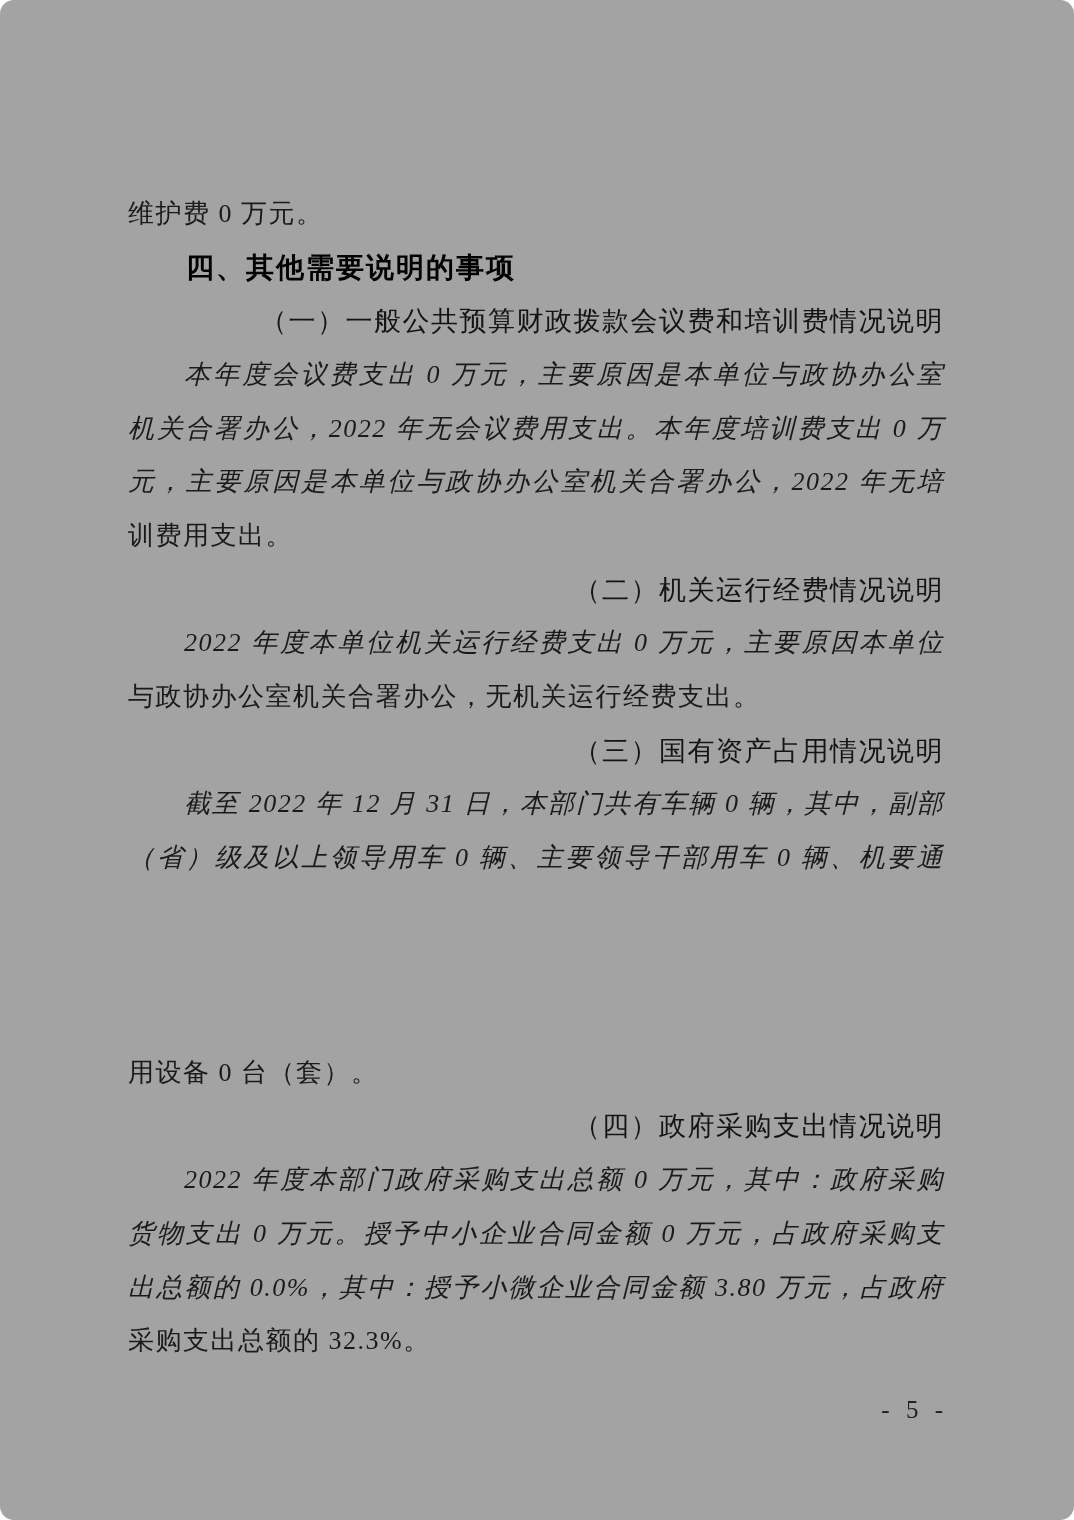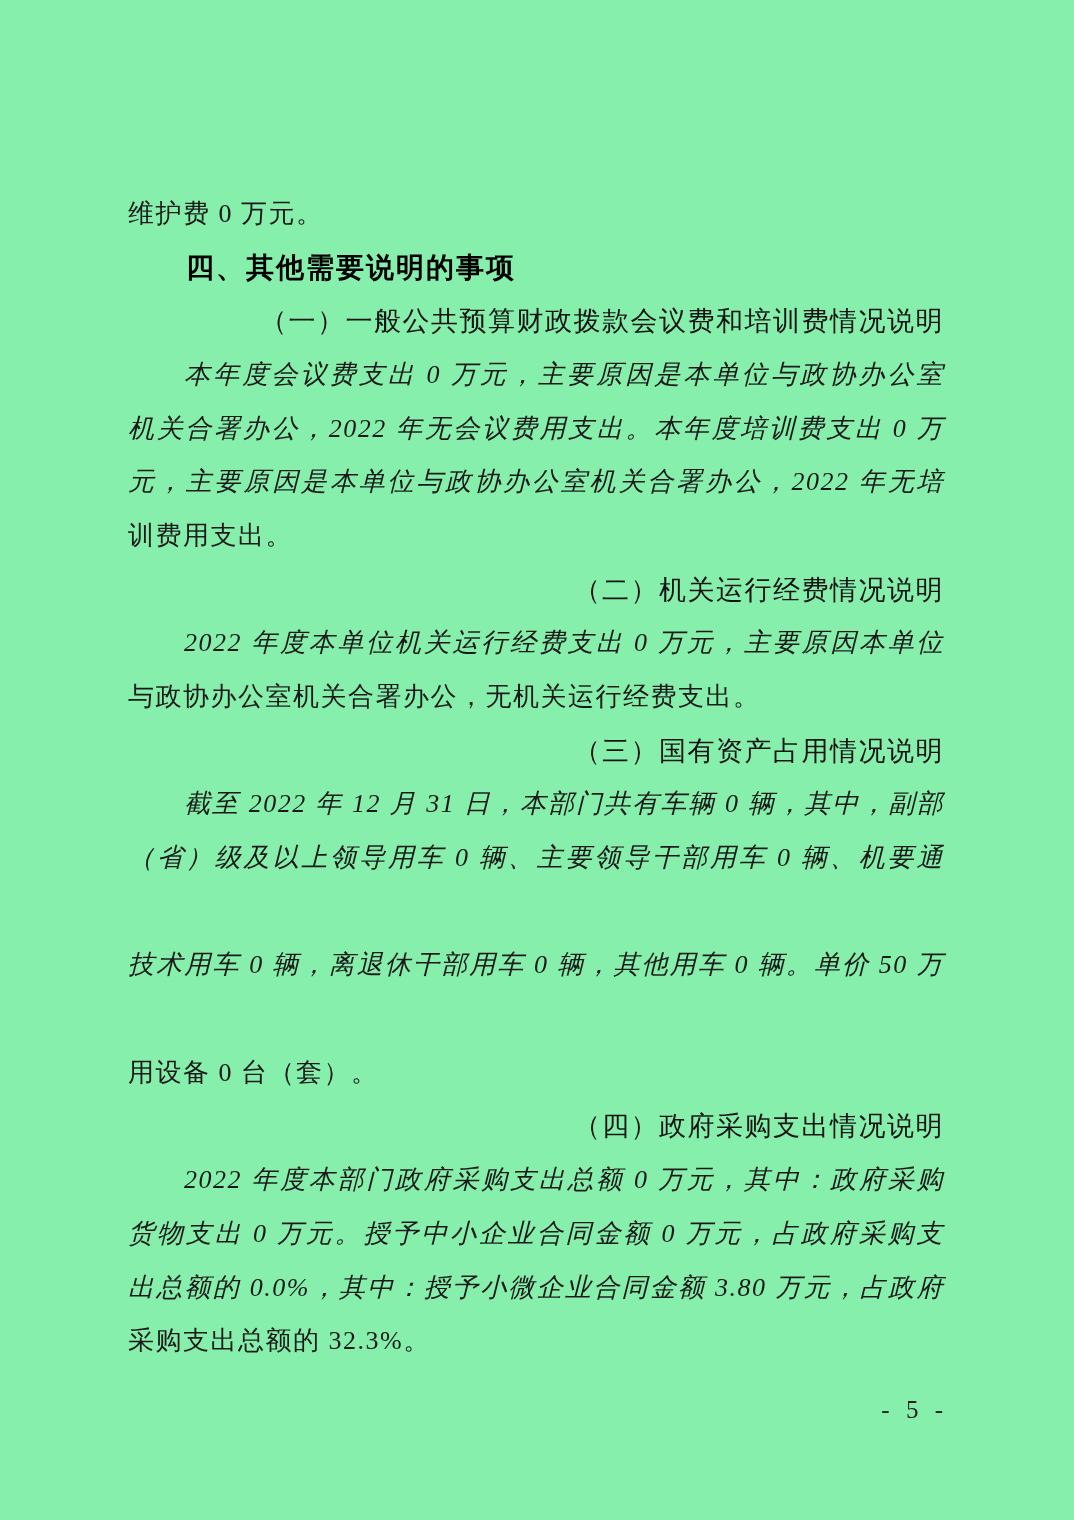--- a/index.html
+++ b/index.html
@@ -4,23 +4,24 @@
 <style>
   html, body {
     margin: 0;
     padding: 0;
     background: #ffffff;
   }
   .page {
     position: relative;
     width: 1074px;
     height: 1520px;
-    background: #86efac;
+    background: #a3a3a3;
     overflow: hidden;
     font-family: "Liberation Serif", "DejaVu Serif", serif;
+    border-radius: 14px;
   }
   .ln {
     position: absolute;
     left: 128px;
     width: 816px;
     font-size: 26px;
     line-height: 36px;
     letter-spacing: 1.5px;
     color: #1a1a1a;
     white-space: normal;
@@ -74,21 +75,20 @@
   <div class="ln fill" style="top:464px">元，主要原因是本单位与政协办公室机关合署办公，2022 年无培</div>
   <div class="ln h2" style="top:572px">（二）机关运行经费情况说明</div>
 
   <div class="ln" style="top:518px">训费用支出。</div>
   <div class="ln fill indent" style="top:625px">2022 年度本单位机关运行经费支出 0 万元，主要原因本单位</div>
   <div class="ln" style="top:679px">与政协办公室机关合署办公，无机关运行经费支出。</div>
 
   <div class="ln h2" style="top:733px">（三）国有资产占用情况说明</div>
   <div class="ln fill indent" style="top:786px">截至 2022 年 12 月 31 日，本部门共有车辆 0 辆，其中，副部</div>
   <div class="ln fill" style="top:840px">（省）级及以上领导用车 0 辆、主要领导干部用车 0 辆、机要通</div>
-  <div class="ln fill" style="top:947px">技术用车 0 辆，离退休干部用车 0 辆，其他用车 0 辆。单价 50 万</div>
   <div class="ln" style="top:1055px">用设备 0 台（套）。</div>
 
   <div class="ln h2" style="top:1108px">（四）政府采购支出情况说明</div>
   <div class="ln fill indent" style="top:1162px">2022 年度本部门政府采购支出总额 0 万元，其中：政府采购</div>
   <div class="ln fill" style="top:1216px">货物支出 0 万元。授予中小企业合同金额 0 万元，占政府采购支</div>
   <div class="ln fill" style="top:1270px">出总额的 0.0%，其中：授予小微企业合同金额 3.80 万元，占政府</div>
   <div class="ln" style="top:1323px">采购支出总额的 32.3%。</div>
 
   <div class="pagenum">- 5 -</div>
 

